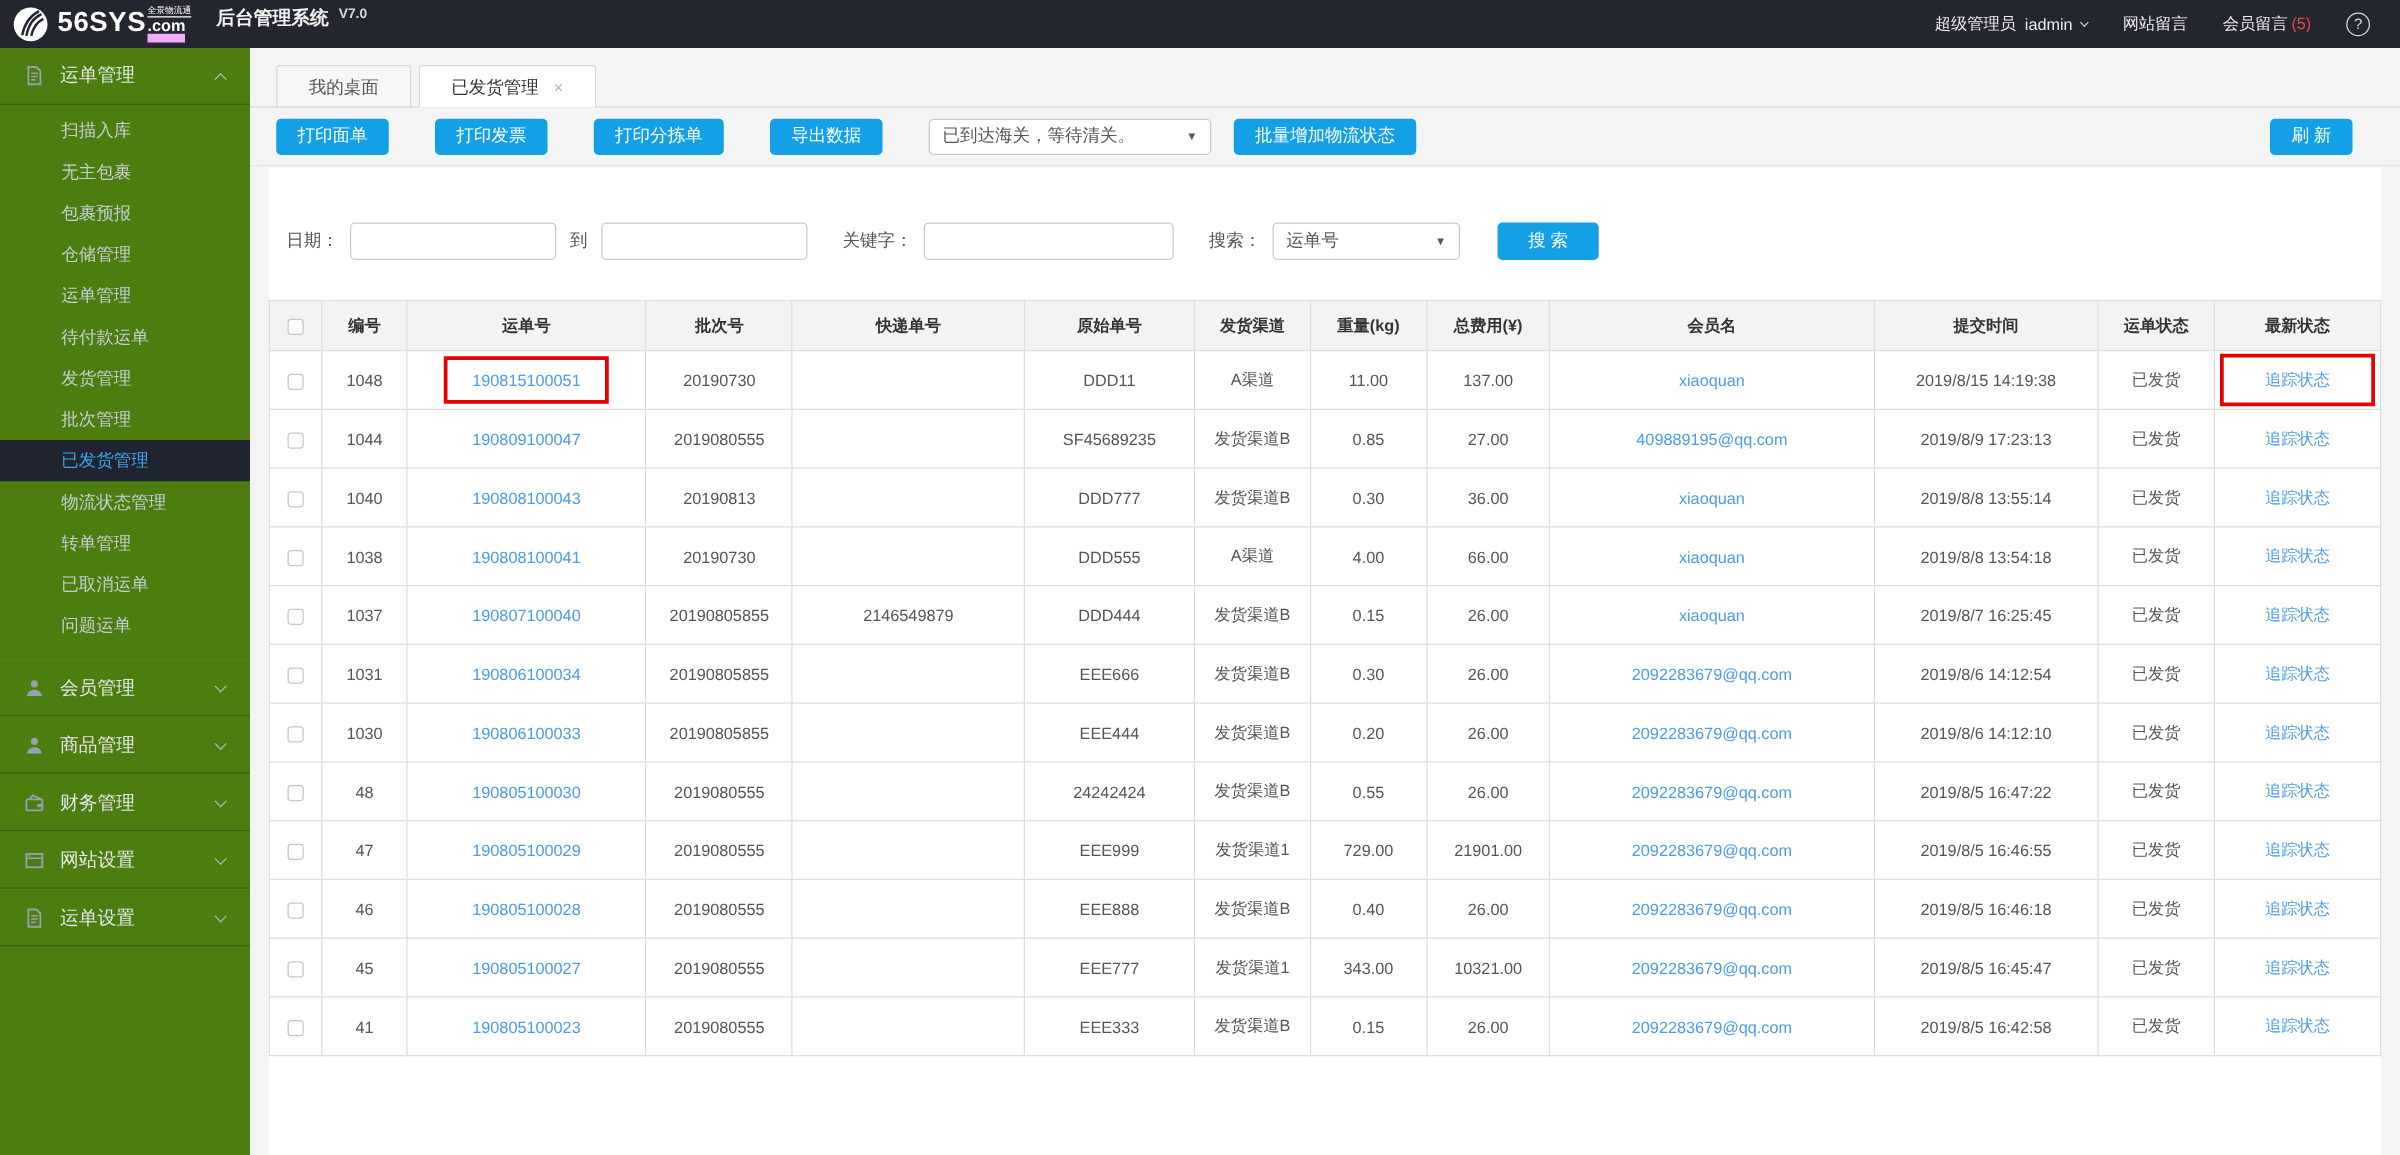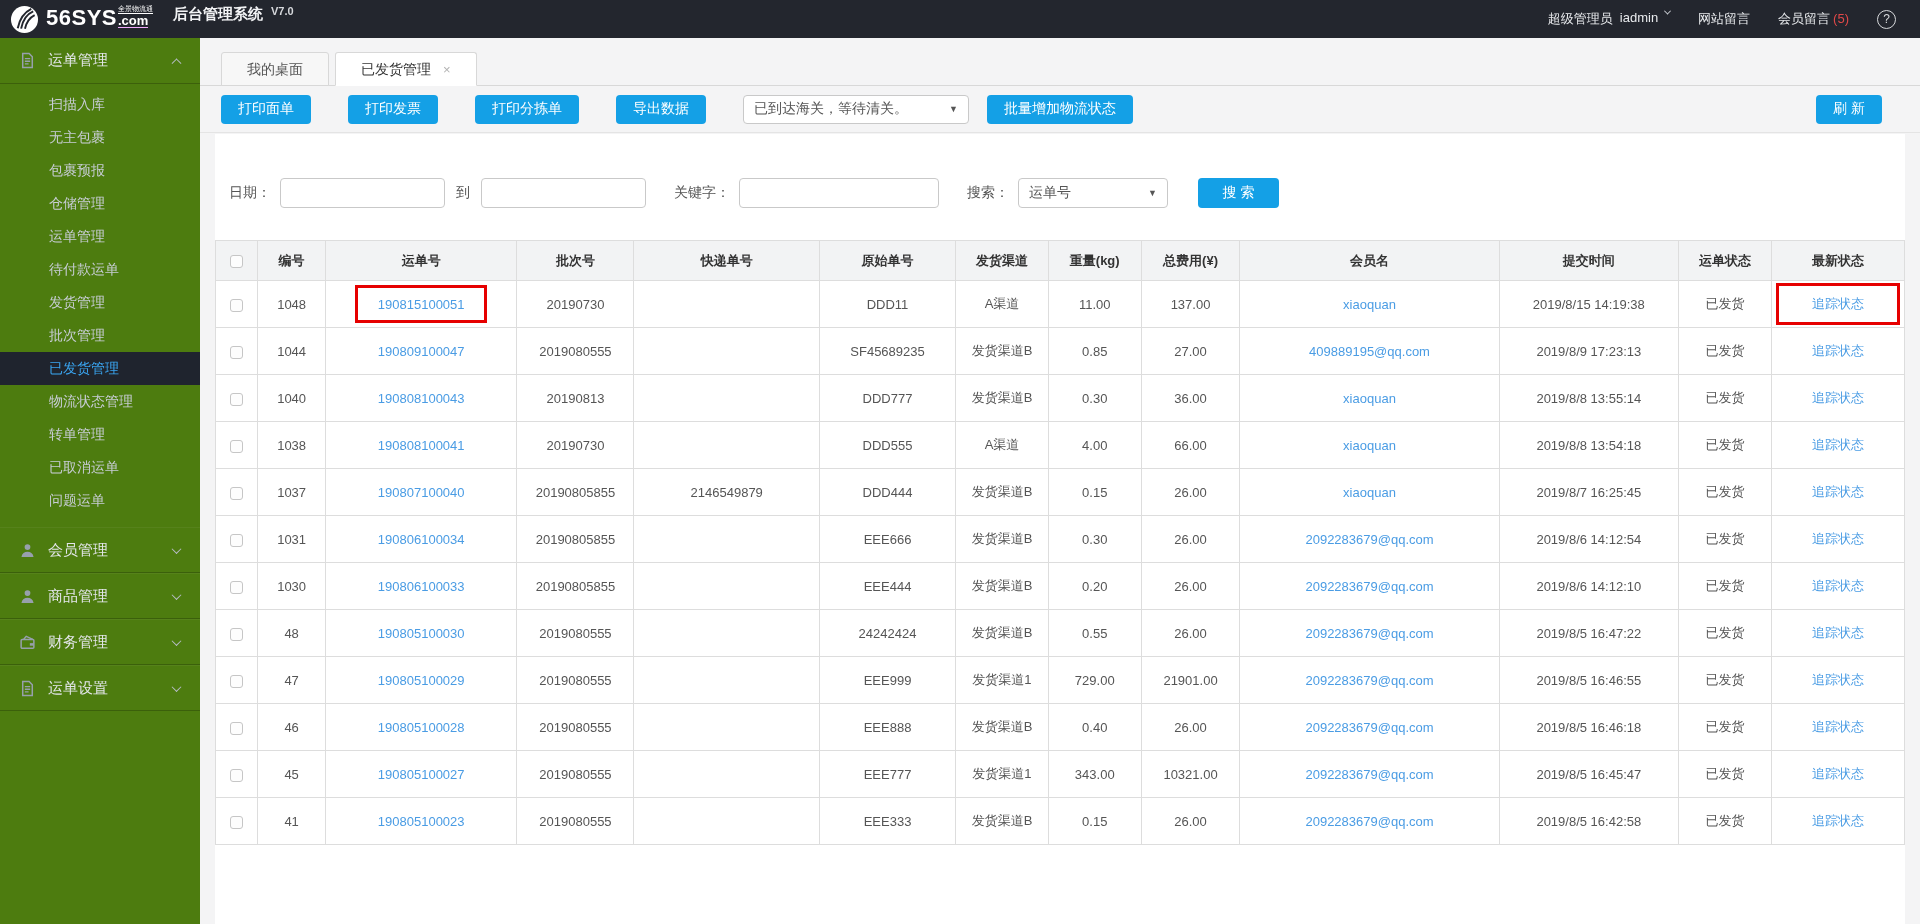--- a/index.html
+++ b/index.html
@@ -9,25 +9,25 @@
   
   .top-header { position:fixed; top:0; left:0; width:1920px; height:38px;
     background:#23262e; display:flex; align-items:center; z-index:50;
     color:#e8eaed; padding:0 24px 0 10px; }
   .logo-wrap { display:flex; align-items:flex-start; }
   .logo-svg { margin-right:7px; }
   .brand-main { font-size:22px; font-weight:bold; color:#fff; letter-spacing:.5px; }
   .brand-stack { display:inline-flex; flex-direction:column; align-items:flex-start;
     margin-left:1px; line-height:1; }
   .brand-tagline { font-size:7px; color:#fff; border-bottom:1px solid #fff; padding-bottom:1px; }
-  .brand-com { font-size:13px; font-weight:bold; color:#fff; border-bottom:1px solid #f0abfc; }
+  .brand-com { font-size:13px; font-weight:bold; color:#fff; border-bottom:7px solid #f0abfc; }
   .app-title { margin-left:20px; font-size:15px; color:#f2f3f5; font-weight:bold; }
   .app-version { margin-left:8px; font-size:11px; color:#d6d8dc; font-weight:bold; }
   .header-right { margin-left:auto; display:flex; align-items:center; gap:28px; font-size:13px; }
-  .user-box { display:flex; gap:7px; cursor:pointer; }
+  .user-box { display:flex; align-items:center; gap:7px; cursor:pointer; }
   .chev { display:inline-block; width:7px; height:7px;
     border-right:1.5px solid #b6bcc6; border-bottom:1.5px solid #b6bcc6;
     transform:rotate(45deg) translate(-1px,-1px); }
   .chev.up { transform:rotate(225deg) translate(-2px,-2px); }
   .chev.small { width:5px; height:5px; border-color:#cfd3d9; }
   .hdr-link { cursor:pointer; }
   .msg-count { color:#e14848; margin-left:3px; }
   .help-circle { width:19px; height:19px; border:1.5px solid #d7d9dc; border-radius:50%;
     display:flex; align-items:center; justify-content:center; font-size:12px; color:#d7d9dc;
     cursor:pointer; }
@@ -180,20 +180,31 @@
     </div>
     <div class="side-group">
       <span class="s-icon">
         <svg viewBox="0 0 16 16">
           <rect x="2" y="5.2" width="12" height="8.3" rx="1" fill="none" stroke="currentColor" stroke-width="1.4"></rect>
           <path d="M4.5 5l2.3-2.8 6.2 2.8" fill="none" stroke="currentColor" stroke-width="1.4"></path>
           <rect x="10.2" y="8.6" width="3.8" height="2.4" fill="currentColor"></rect>
         </svg>
       </span>
       <span class="s-label">财务管理</span>
+      <span class="chev "></span>
+    </div>
+    <div class="side-group">
+      <span class="s-icon">
+        <svg viewBox="0 0 16 16">
+          <rect x="2" y="3" width="12" height="10" fill="none" stroke="currentColor" stroke-width="1.4"></rect>
+          <path d="M2 6.2h12" stroke="currentColor" stroke-width="1.2"></path>
+          <circle cx="4.2" cy="4.6" r=".7" fill="currentColor"></circle>
+        </svg>
+      </span>
+      <span class="s-label">网站设置</span>
       <span class="chev "></span>
     </div>
     <div class="side-group">
       <span class="s-icon">
         <svg viewBox="0 0 16 16">
           <path d="M3.5 1.5h6l3 3v10h-9z" fill="none" stroke="currentColor" stroke-width="1.4"></path>
           <path d="M5.5 6.2h5M5.5 8.7h5M5.5 11.2h3.5" stroke="currentColor" stroke-width="1.2" fill="none"></path>
         </svg>
       </span>
       <span class="s-label">运单设置</span>

